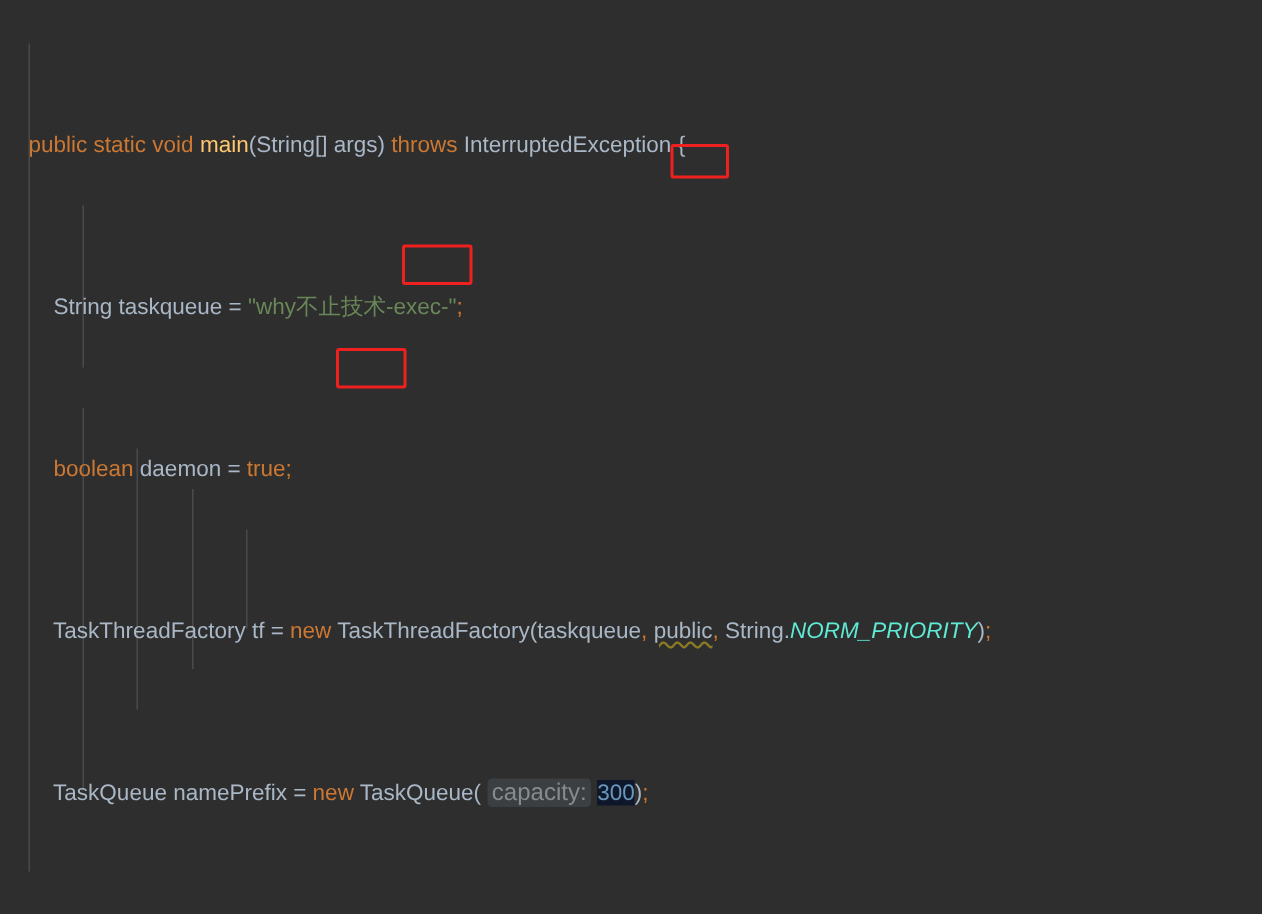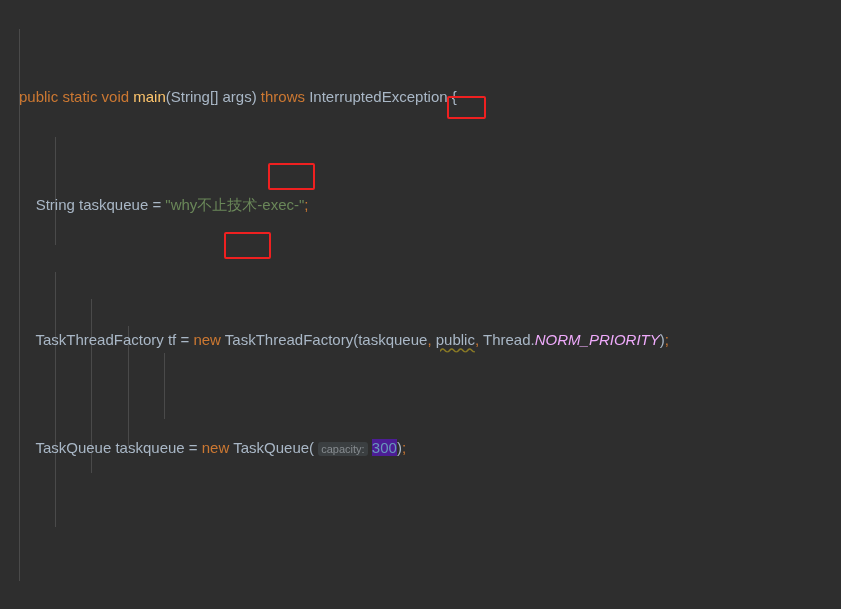--- a/index.html
+++ b/index.html
@@ -34,39 +34,39 @@
   .line {
     height: 27px;
     white-space: pre;
     position: relative;
     color: #a9b7c6;
   }
   
   .kw    { color: #cc7832; }
   .meth  { color: #ffc66d; }           
   .str   { color: #6a8759; }           
-  .field { color: #f0abfc; font-style: italic; }
+  .field { color: #5eead4; font-style: italic; }
   .semi  { color: #cc7832; }
   .wavy  {
     text-decoration: underline;
     text-decoration-style: wavy;
     text-decoration-color: #8a7a24;
     text-underline-offset: 2px;
   }
   
   .hint {
     color: #868b8f;
     background: #3b3f41;
     border-radius: 3px;
     padding: 1px 3px;
-    font-size: 11px;
+    font-size: 16px;
   }
   
   .sel {
-    background: #4c1d95;
+    background: #0f172a;
     color: #6897bb;
   }
   
   .redbox {
     position: absolute;
     border: 2px solid #ef2020;
     border-radius: 2px;
     pointer-events: none;
     box-sizing: border-box;
   }
@@ -84,24 +84,25 @@
     <div class="guide" style="left:128px; top:326px; height:120px;"></div>
     <div class="guide" style="left:164px; top:353px; height:66px;"></div>
   </div>
 
   <div class="code">
 
     <div class="line"><span class="kw">public</span><span> </span><span class="kw">static</span><span> </span><span class="kw">void</span><span> </span><span class="meth">main</span><span>(String[] args) </span><span class="kw">throws</span><span> InterruptedException {</span></div>
 
     <div class="line"><span>    String taskqueue = </span><span class="str">"why不止技术-exec-"</span><span class="semi">;</span></div>
 
+    <div class="line"><span>    </span><span class="kw">boolean</span><span> daemon = </span><span class="kw">true</span><span class="semi">;</span></div>
 
-    <div class="line"><span>    TaskThreadFactory tf = </span><span class="kw">new</span><span> TaskThreadFactory(taskqueue</span><span class="semi">,</span><span> </span><span class="wavy">public</span><span class="semi">,</span><span> Thread.</span><span class="field">NORM_PRIORITY</span><span>)</span><span class="semi">;</span></div>
+    <div class="line"><span>    TaskThreadFactory tf = </span><span class="kw">new</span><span> TaskThreadFactory(taskqueue</span><span class="semi">,</span><span> </span><span class="wavy">public</span><span class="semi">,</span><span> String.</span><span class="field">NORM_PRIORITY</span><span>)</span><span class="semi">;</span></div>
 
-    <div class="line"><span>    TaskQueue taskqueue = </span><span class="kw">new</span><span> TaskQueue( </span><span class="hint">capacity:</span><span> </span><span class="sel">300</span><span>)</span><span class="semi">;</span></div>
+    <div class="line"><span>    TaskQueue namePrefix = </span><span class="kw">new</span><span> TaskQueue( </span><span class="hint">capacity:</span><span> </span><span class="sel">300</span><span>)</span><span class="semi">;</span></div>
 
     
 
     
 
     
 
     
 
     

